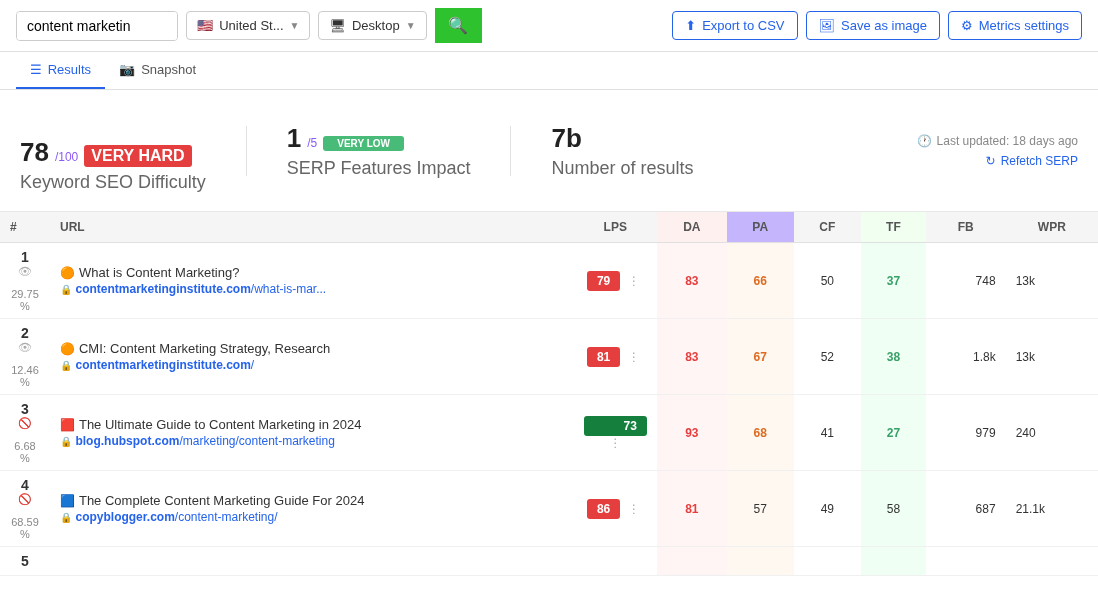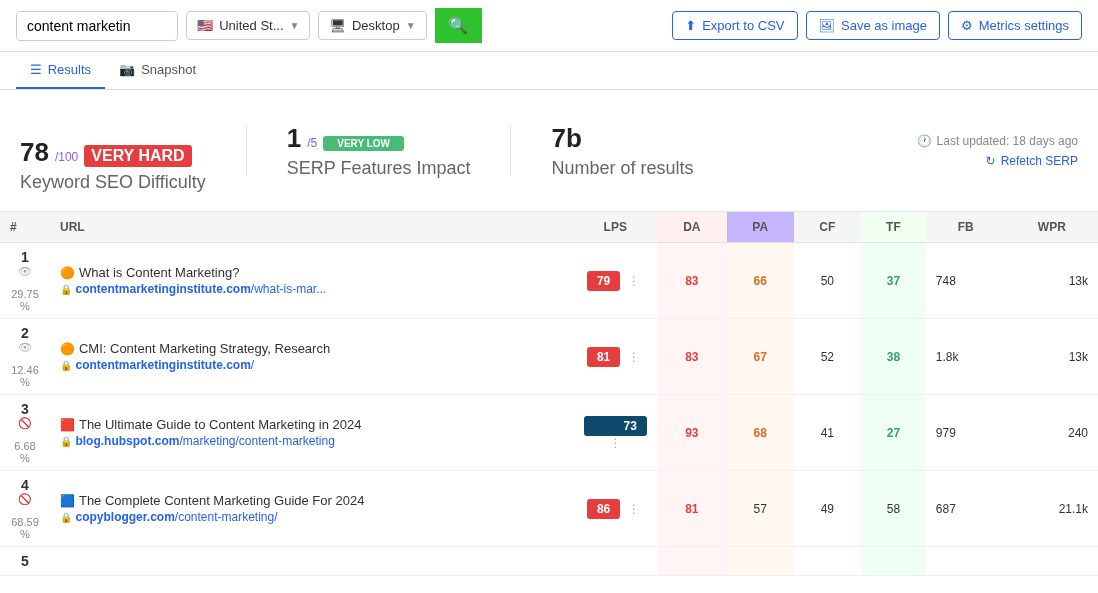--- a/index.html
+++ b/index.html
@@ -76,30 +76,30 @@
     .rank-views { font-size: 11px; color: #888; margin-top: 10px; }
 
     .url-cell { max-width: 280px; }
     .url-title { font-size: 13px; color: #333; margin-bottom: 2px; display: flex; align-items: center; gap: 4px; }
     .url-link { color: #2563eb; text-decoration: none; font-size: 12px; display: flex; align-items: center; gap: 3px; }
     .secure-icon { color: #48bb78; font-size: 10px; }
     .favicon { font-size: 12px; }
 
     .lps-cell { text-align: center; width: 80px; }
     .lps-badge { background: #e53e3e; color: #fff; font-size: 12px; font-weight: 700; padding: 3px 10px; border-radius: 3px; display: inline-block; }
-    .lps-badge.medium { background: #0c4a6e; padding-left: 40px; }
+    .lps-badge.medium { background: #15803d; padding-left: 40px; }
 
     .menu-dots { color: #aaa; cursor: pointer; padding: 0 4px; }
 
     .da-cell { text-align: center; background: #fff5f5; }
     .pa-cell { text-align: center; background: #fff8f0; }
     .cf-cell { text-align: center; }
     .tf-cell { text-align: center; background: #f0fff4; }
-    .fb-cell { text-align: left; }
-    .wpr-cell { text-align: right; }
+    .fb-cell { text-align: right; }
+    .wpr-cell { text-align: left; }
 
     .val-red { color: #e53e3e; font-weight: 600; }
     .val-orange { color: #dd6b20; font-weight: 600; }
     .val-green { color: #38a169; font-weight: 600; }
     .val-normal { color: #333; }
 
     .col-da-header { background: #fff0f0; }
     .col-pa-header { background: #c4b5fd; }
     .col-tf-header { background: #f0fff0; }
   </style>

